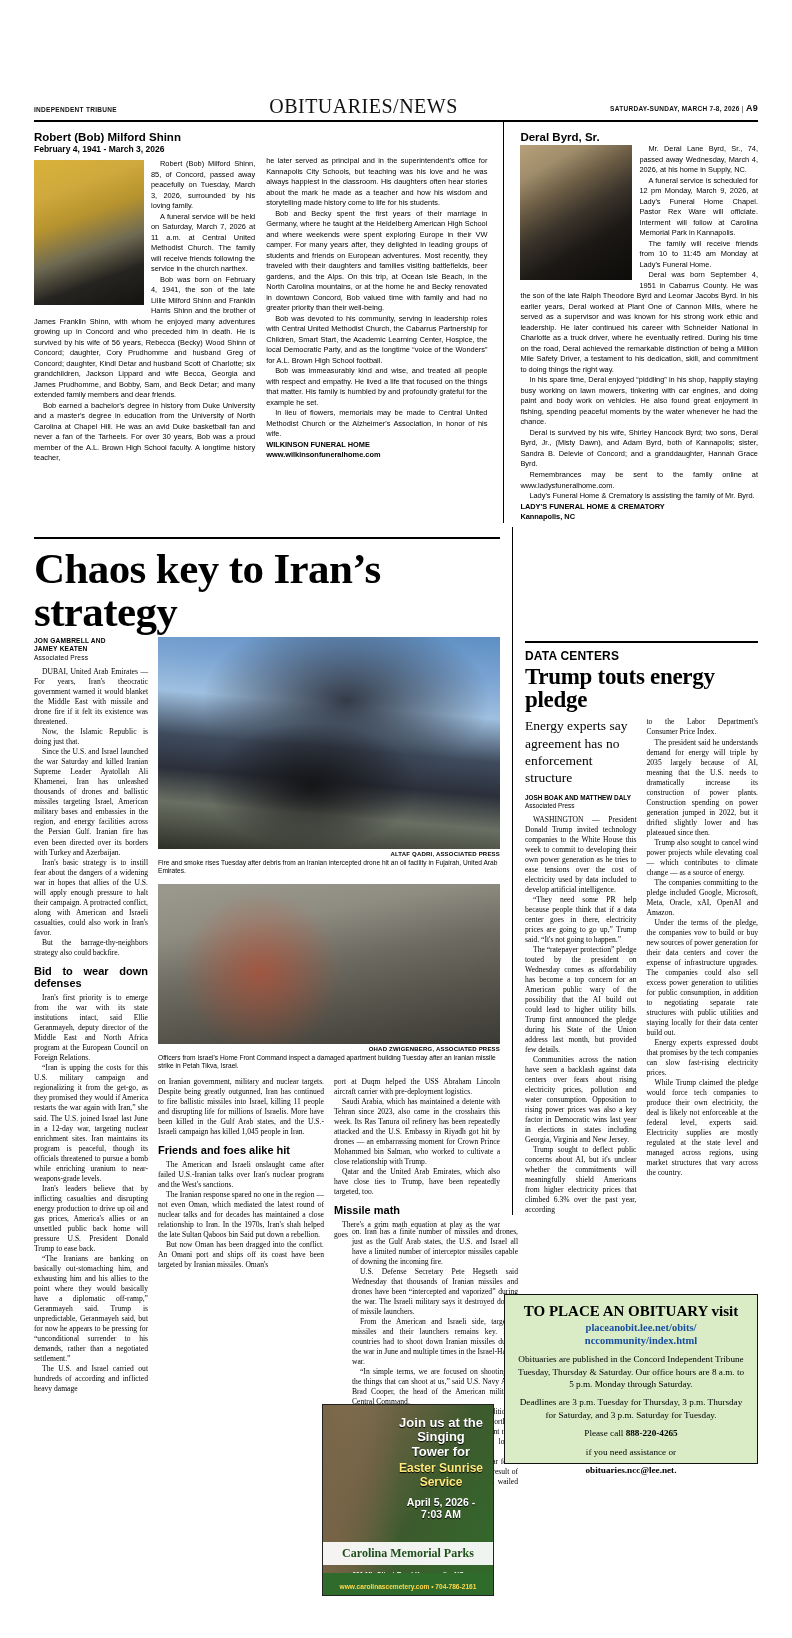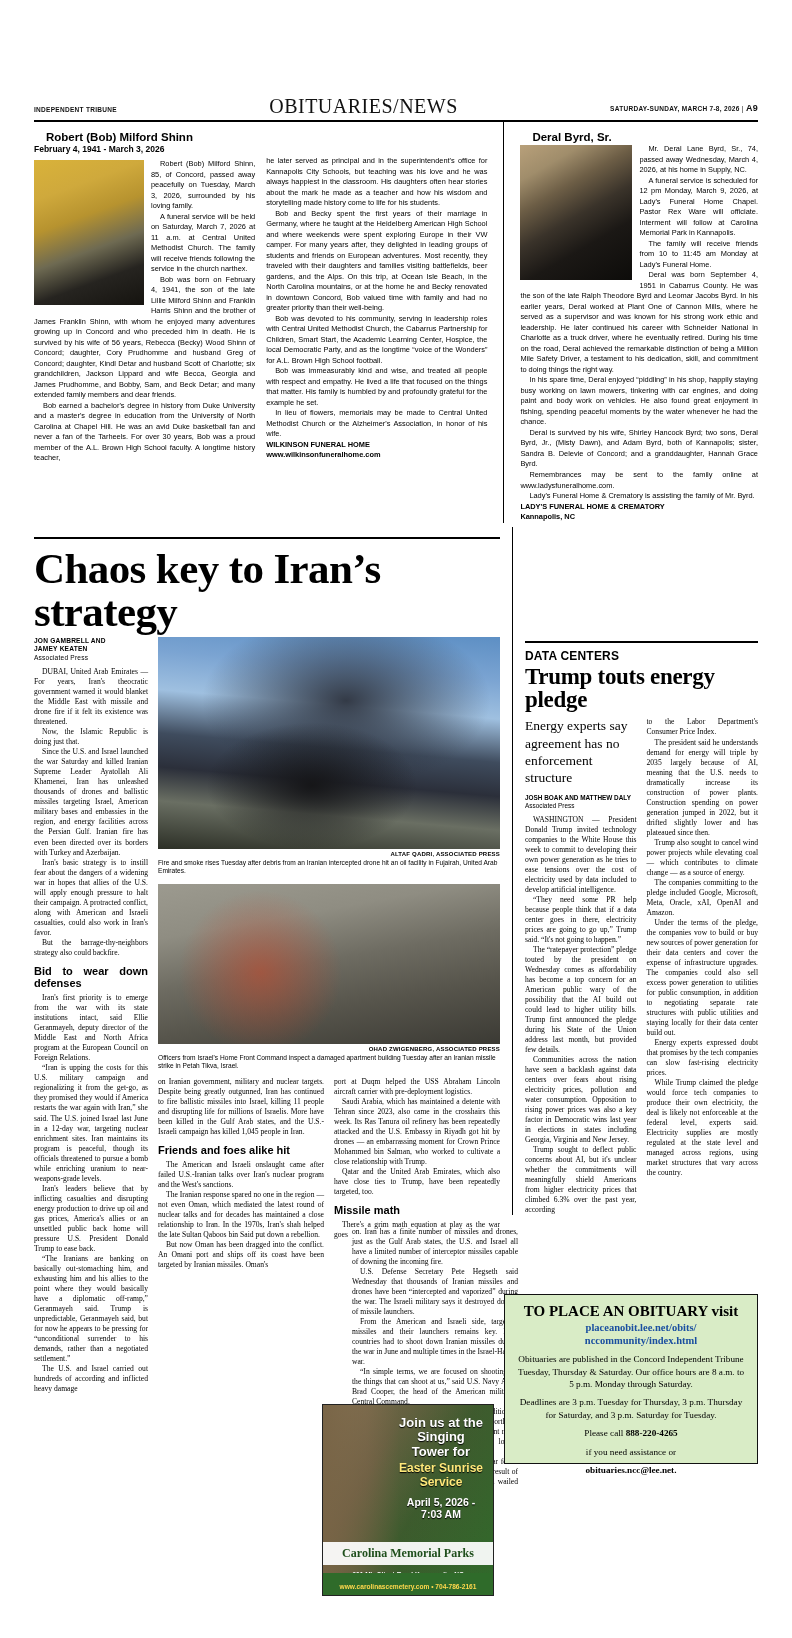--- a/index.html
+++ b/index.html
@@ -21,21 +21,21 @@
   .mast-right .pg { font-size:9px; font-weight:700; }
   .mast-center { font-family:"Liberation Serif", serif; font-size:20px; letter-spacing:.5px;
      color:#111; line-height:1; }
   .rule-thick { border-top:2.2px solid #000; margin-top:4px; }
 
   
   .serif { font-family:"Liberation Serif", serif; }
   .sans  { font-family:"Liberation Sans", sans-serif; }
 
   .obit-name { font-family:"Liberation Sans", sans-serif; font-size:11.5px; font-weight:700;
-     margin:9px 12px 1px; }
+     margin:9px 0 1px; }
   .obit-dates { font-family:"Liberation Sans", sans-serif; font-size:8.5px; font-weight:700;
      margin-bottom:5px; }
   .obit-body { font-family:"Liberation Sans", sans-serif; font-size:7.4px; line-height:1.42;
      text-align:justify; }
   .obit-body p { margin:0; text-indent:9px; }
   .obit-body p.noind { text-indent:0; }
 
   
   .obits { position:relative; }
   .obit-cols { display:flex; gap:11px; }
@@ -150,21 +150,21 @@
       </div>
     </div>
   </div>
 
   <div style="position:relative; margin-top:4px;">
 
     <div style="position:absolute; left:0; top:0; width:466px;">
       <div class="sep-rule"></div>
       <div class="headline">Chaos key to Iran’s strategy</div>
 
-      <div style="display:flex; gap:10px;">
+      <div style="display:flex; gap:4px;justify-content:space-between;">
         <div style="width:114px;">
           <div class="byline">
             <span style="white-space:pre-line;">JON GAMBRELL AND
 JAMEY KEATEN</span>
           </div>
           <div class="byline ap" style="font-weight:400;">Associated Press</div>
           <div class="newsbody" style="margin-top:4px;">
             <p>DUBAI, United Arab Emirates — For years, Iran's theocratic government warned it would blanket the Middle East with missile and drone fire if it felt its existence was threatened.</p>
             <p>Now, the Islamic Republic is doing just that.</p>
             <p>Since the U.S. and Israel launched the war Saturday and killed Iranian Supreme Leader Ayatollah Ali Khamenei, Iran has unleashed thousands of drones and ballistic missiles targeting Israel, American military bases and embassies in the region, and energy facilities across the Persian Gulf. Iranian fire has even been directed over its borders with Turkey and Azerbaijan.</p>

